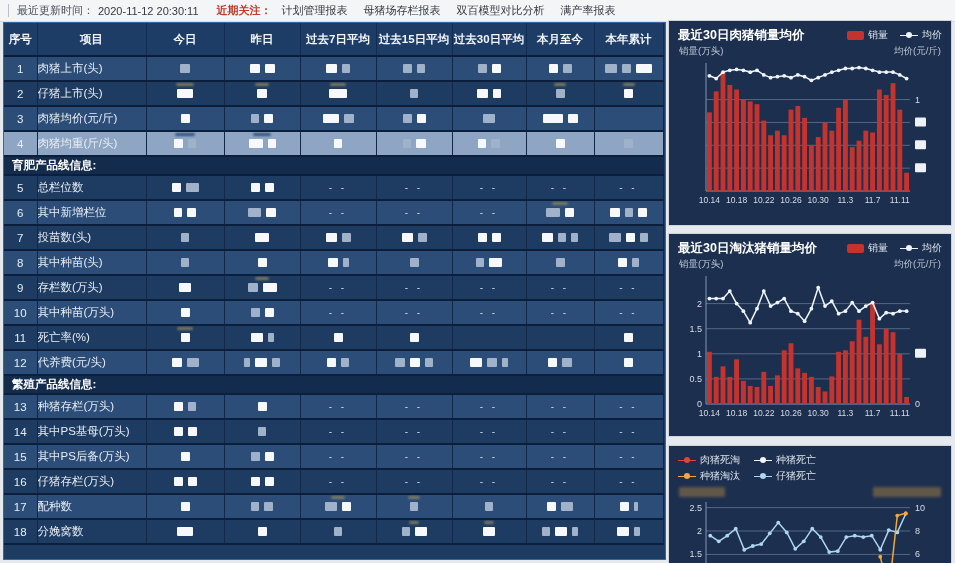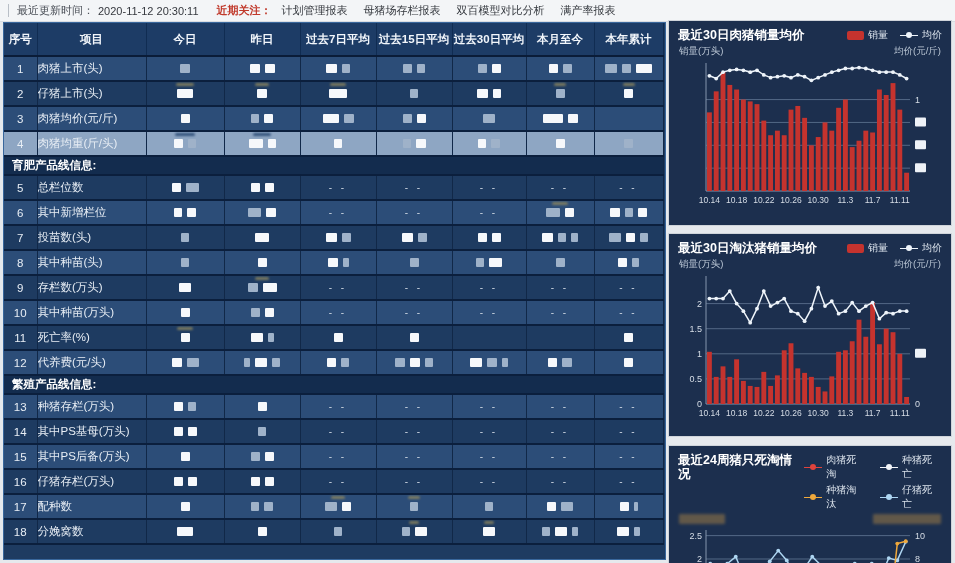--- a/index.html
+++ b/index.html
@@ -38,21 +38,21 @@
   #panel3{top:445px;height:190px;}
   .p-head{display:flex;justify-content:space-between;align-items:flex-start;}
   .p-title{color:#ffffff;font-size:12.5px;font-weight:bold;line-height:14px;}
   .legend{display:flex;gap:12px;align-items:center;}
   .legend3{display:grid;grid-template-columns:auto auto;gap:2px 14px;}
   .lg-item{display:flex;align-items:center;gap:4px;color:#dbe3ec;font-size:10px;}
   .lg-bar{width:17px;height:9px;border-radius:2px;}
   .lg-line{position:relative;width:18px;height:9px;}
   .lg-line .ln{position:absolute;left:0;top:4px;width:18px;height:1.5px;}
   .lg-line .dt{position:absolute;left:6px;top:1.5px;width:6px;height:6px;border-radius:50%;}
-  .axisrow{display:flex;justify-content:space-between;color:#bcc8d6;font-size:9.5px;margin:3px 1px 0 1px;height:12px;}
+  .axisrow{display:flex;justify-content:space-between;color:#bcc8d6;font-size:9.5px;margin:3px 1px 0 1px;height:12px;align-items:center;}
   .mask-lab{height:10px;border-radius:1px;background:#6e6049;filter:blur(1.5px);opacity:.85;}
   svg.chart{display:block;}
 </style>
 </head>
 <body>
 
 <div class="page">
 
   <div class="topbar">
     <span class="edge"></span>
@@ -1076,21 +1076,20 @@
         <text x="113" y="146" text-anchor="middle" fill="#d6dde6" font-size="8.5">10.26</text>
         <text x="140.2" y="146" text-anchor="middle" fill="#d6dde6" font-size="8.5">10.30</text>
         <text x="167.4" y="146" text-anchor="middle" fill="#d6dde6" font-size="8.5">11.3</text>
         <text x="194.6" y="146" text-anchor="middle" fill="#d6dde6" font-size="8.5">11.7</text>
         <text x="221.8" y="146" text-anchor="middle" fill="#d6dde6" font-size="8.5">11.11</text>
       </svg>
   </div>
 
   <div class="panel" id="panel3">
     <div class="p-head">
-      <span class="p-title">最近24周猪只死淘情况</span>
       <div class="legend3" id="lg3">
           <span class="lg-item">
             <span class="lg-line">
               <span class="ln" style="background: rgb(224, 67, 60);"></span>
               <span class="dt" style="background: rgb(224, 67, 60);"></span>
             </span>
             <span>肉猪死淘</span>
           </span>
           <span class="lg-item">
             <span class="lg-line">

